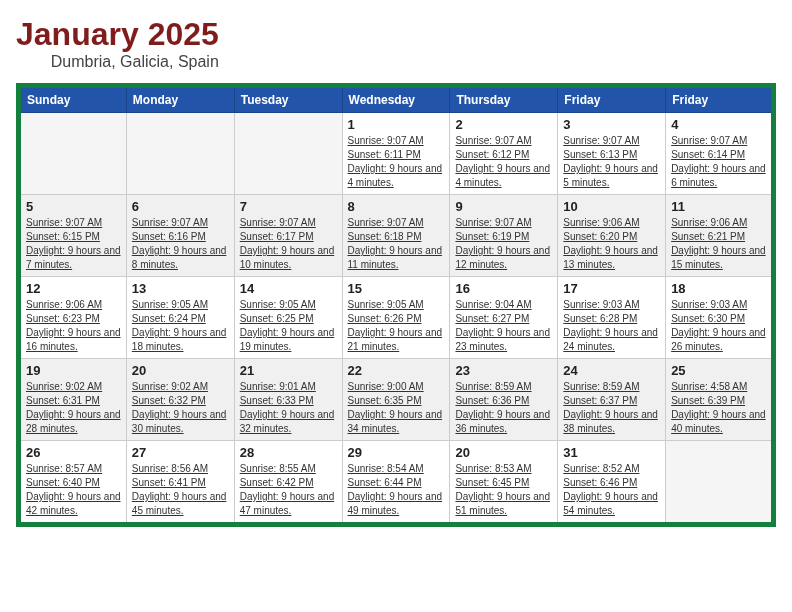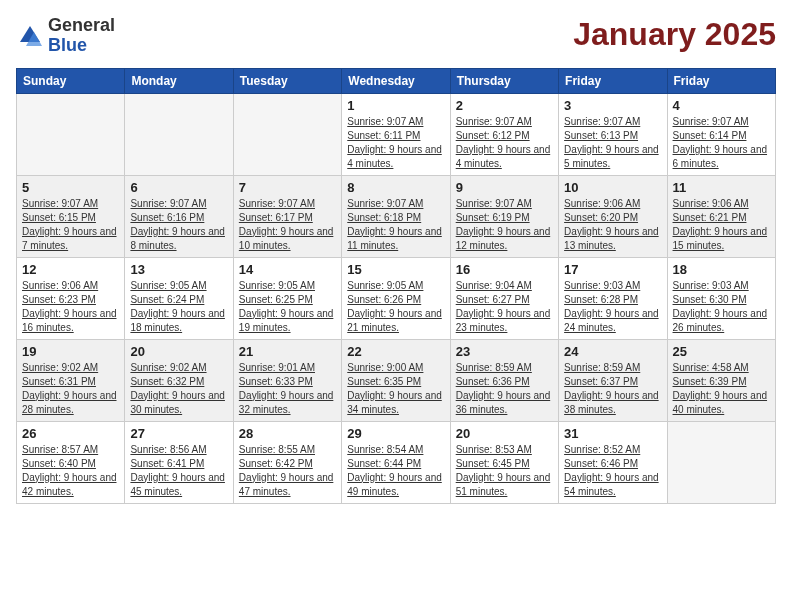--- a/index.html
+++ b/index.html
@@ -40,21 +40,21 @@
       font-weight: bold;
       color: #7f1d1d;
     }
     .calendar-subtitle {
       font-size: 16px;
       color: #444;
     }
     .calendar {
       width: 100%;
       border-collapse: collapse;
-      border: 1px solid #15803d;
+      border: 5px solid #15803d;
     }
     .calendar th {
       background: #2255aa;
       color: #fff;
       font-size: 12px;
       font-weight: bold;
       text-align: left;
       padding: 5px 6px;
       border: 1px solid #1a4488;
     }
@@ -84,32 +84,23 @@
       text-decoration: underline;
     }
     .row-shaded td {
       background: #f0f0f0;
     }
   </style>
 </head>
 <body>
 
 <div class="header">
-  <div class="logo">
-    <svg class="logo-icon" viewBox="0 0 28 28">
-      <polygon points="14,4 24,20 4,20" fill="#2255aa"></polygon>
-      <polygon points="18,10 26,24 10,24" fill="#4488dd" opacity="0.7"></polygon>
-    </svg>
-    <div class="logo-text">
-      <span class="logo-general">General</span><br>
-      <span class="logo-blue">Blue</span>
-    </div>
-  </div>
   <div class="title-block">
     <div class="calendar-title">January 2025</div>
+    <div class="calendar-subtitle">Dumbria, Galicia, Spain</div>
   </div>
 </div>
 
 <table class="calendar">
   <thead>
     <tr>
     <th>Sunday</th>
         <th>Monday</th>
         <th>Tuesday</th>
         <th>Wednesday</th>

